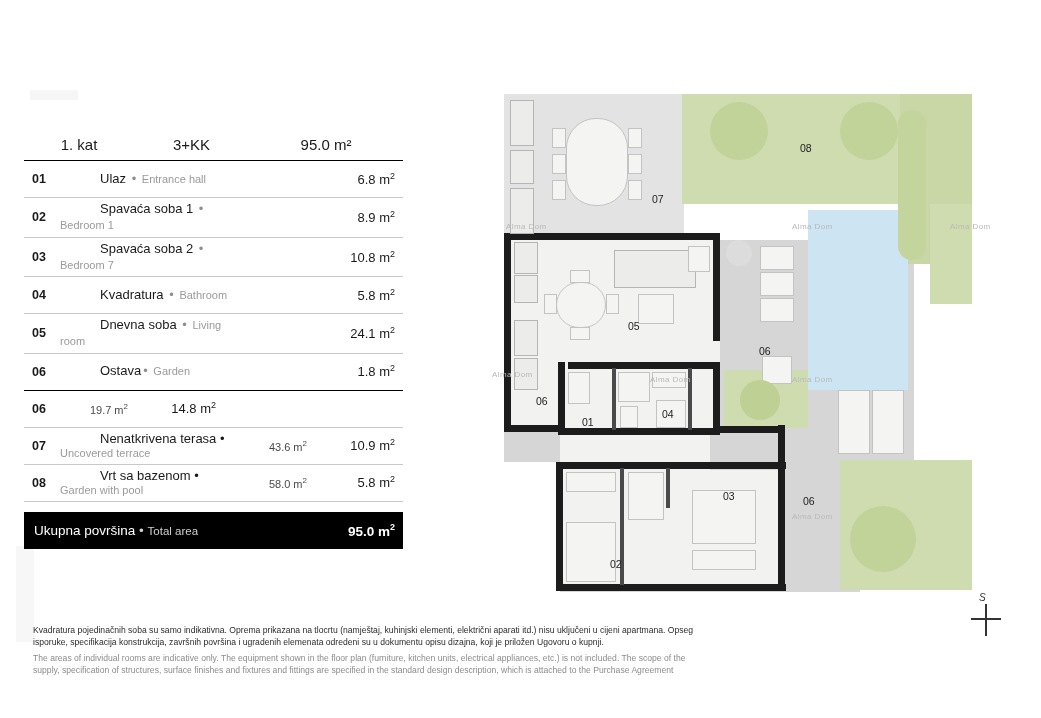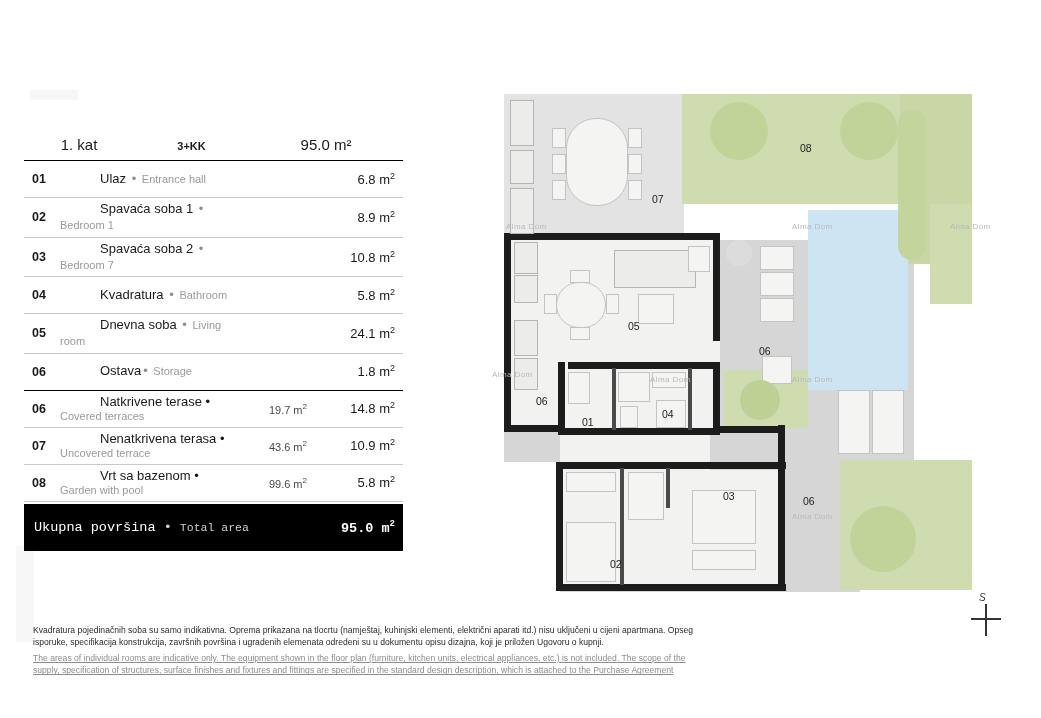--- a/index.html
+++ b/index.html
@@ -51,22 +51,21 @@
     padding: 6px 0 7px 0;
   }
   .apt-meta .m-floor {
     width: 110px;
     text-align: center;
     font-size: 15px;
   }
   .apt-meta .m-type {
     width: 115px;
     text-align: center;
-    font-size: 11px;
-    font-weight: bold;
+    font-size: 15px;
   }
   .apt-meta .m-area {
     flex: 1;
     text-align: center;
     font-size: 15px;
   }
 
   .row {
     display: flex;
     align-items: center;
@@ -125,23 +124,22 @@
   .row .alt .sup {
     font-size: 8px;
     vertical-align: super;
   }
 
   .total-row {
     background: #000;
     color: #fff;
     display: flex;
     align-items: center;
-    height: 47px;
-    margin-top: 2px;
-    font-family: Liberation Mono, monospace;
+    height: 37px;
+    margin-top: 10px;
   }
   .total-row .t-label {
     flex: 1;
     padding-left: 10px;
     font-size: 13.5px;
   }
   .total-row .t-label .en {
     color: #cfcfcf;
     font-size: 11.5px;
   }
@@ -170,21 +168,20 @@
   .notes .hr-note {
     font-size: 8.6px;
     line-height: 1.45;
     color: #2b2b2b;
   }
   .notes .en-note {
     font-size: 8.6px;
     line-height: 1.45;
     color: #8c8c8c;
     margin-top: 3px;
-    text-decoration: underline;
   }
 
   
   .plan {
     position: absolute;
     left: 470px;
     top: 70px;
     width: 540px;
     height: 560px;
   }
@@ -325,53 +322,49 @@
     <div class="nm">
       <span class="hr">Dnevna soba</span><span class="dot"> • </span><span class="en">Living room</span>
     </div>
     <div class="alt"></div>
     <div class="val"><span>24.1 m</span><span class="sup">2</span></div>
   </div>
 
   <div class="row thick">
     <div class="num">06</div>
     <div class="nm">
-      <span class="hr">Ostava</span><span class="dot">• </span><span class="en">Storage</span>
+      <span class="hr">Ostava</span><span class="dot">• </span><span class="en">Garden</span>
     </div>
     <div class="alt"></div>
     <div class="val"><span>1.8 m</span><span class="sup">2</span></div>
   </div>
 
   <div class="row">
     <div class="num">06</div>
-    <div class="nm two-line">
-      <span class="hr">Natkrivene terase •</span>
-      <span class="en">Covered terraces</span>
-    </div>
     <div class="alt"><span>19.7 m</span><span class="sup">2</span></div>
     <div class="val"><span>14.8 m</span><span class="sup">2</span></div>
   </div>
 
   <div class="row">
     <div class="num">07</div>
     <div class="nm two-line">
       <span class="hr">Nenatkrivena terasa •</span>
       <span class="en">Uncovered terrace</span>
     </div>
     <div class="alt"><span>43.6 m</span><span class="sup">2</span></div>
     <div class="val"><span>10.9 m</span><span class="sup">2</span></div>
   </div>
 
   <div class="row">
     <div class="num">08</div>
     <div class="nm two-line">
       <span class="hr">Vrt sa bazenom •</span>
       <span class="en">Garden with pool</span>
     </div>
-    <div class="alt"><span>99.6 m</span><span class="sup">2</span></div>
+    <div class="alt"><span>58.0 m</span><span class="sup">2</span></div>
     <div class="val"><span>5.8 m</span><span class="sup">2</span></div>
   </div>
 
 
   <div class="total-row">
     <div class="t-label">
       <span>Ukupna površina</span><span class="dot"> • </span><span class="en">Total area</span>
     </div>
     <div class="t-val"><span>95.0 m</span><span class="sup">2</span></div>
   </div>

